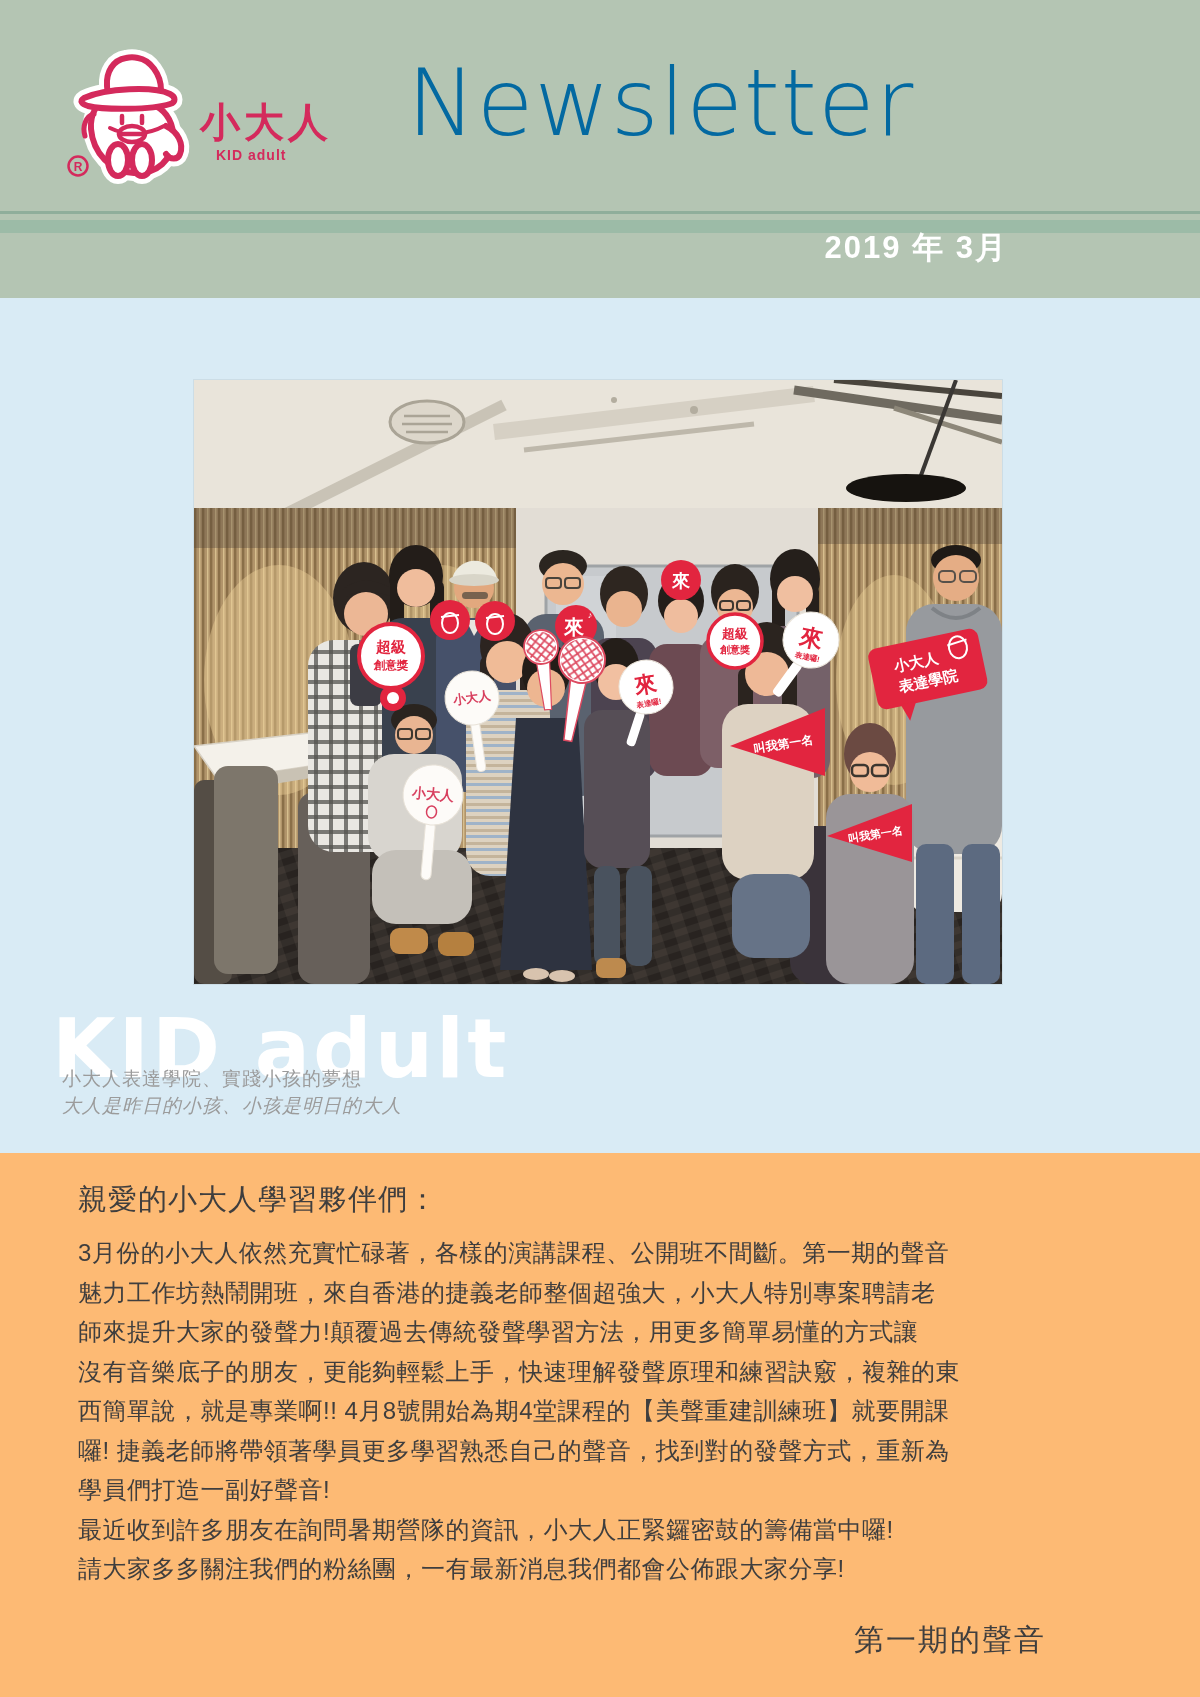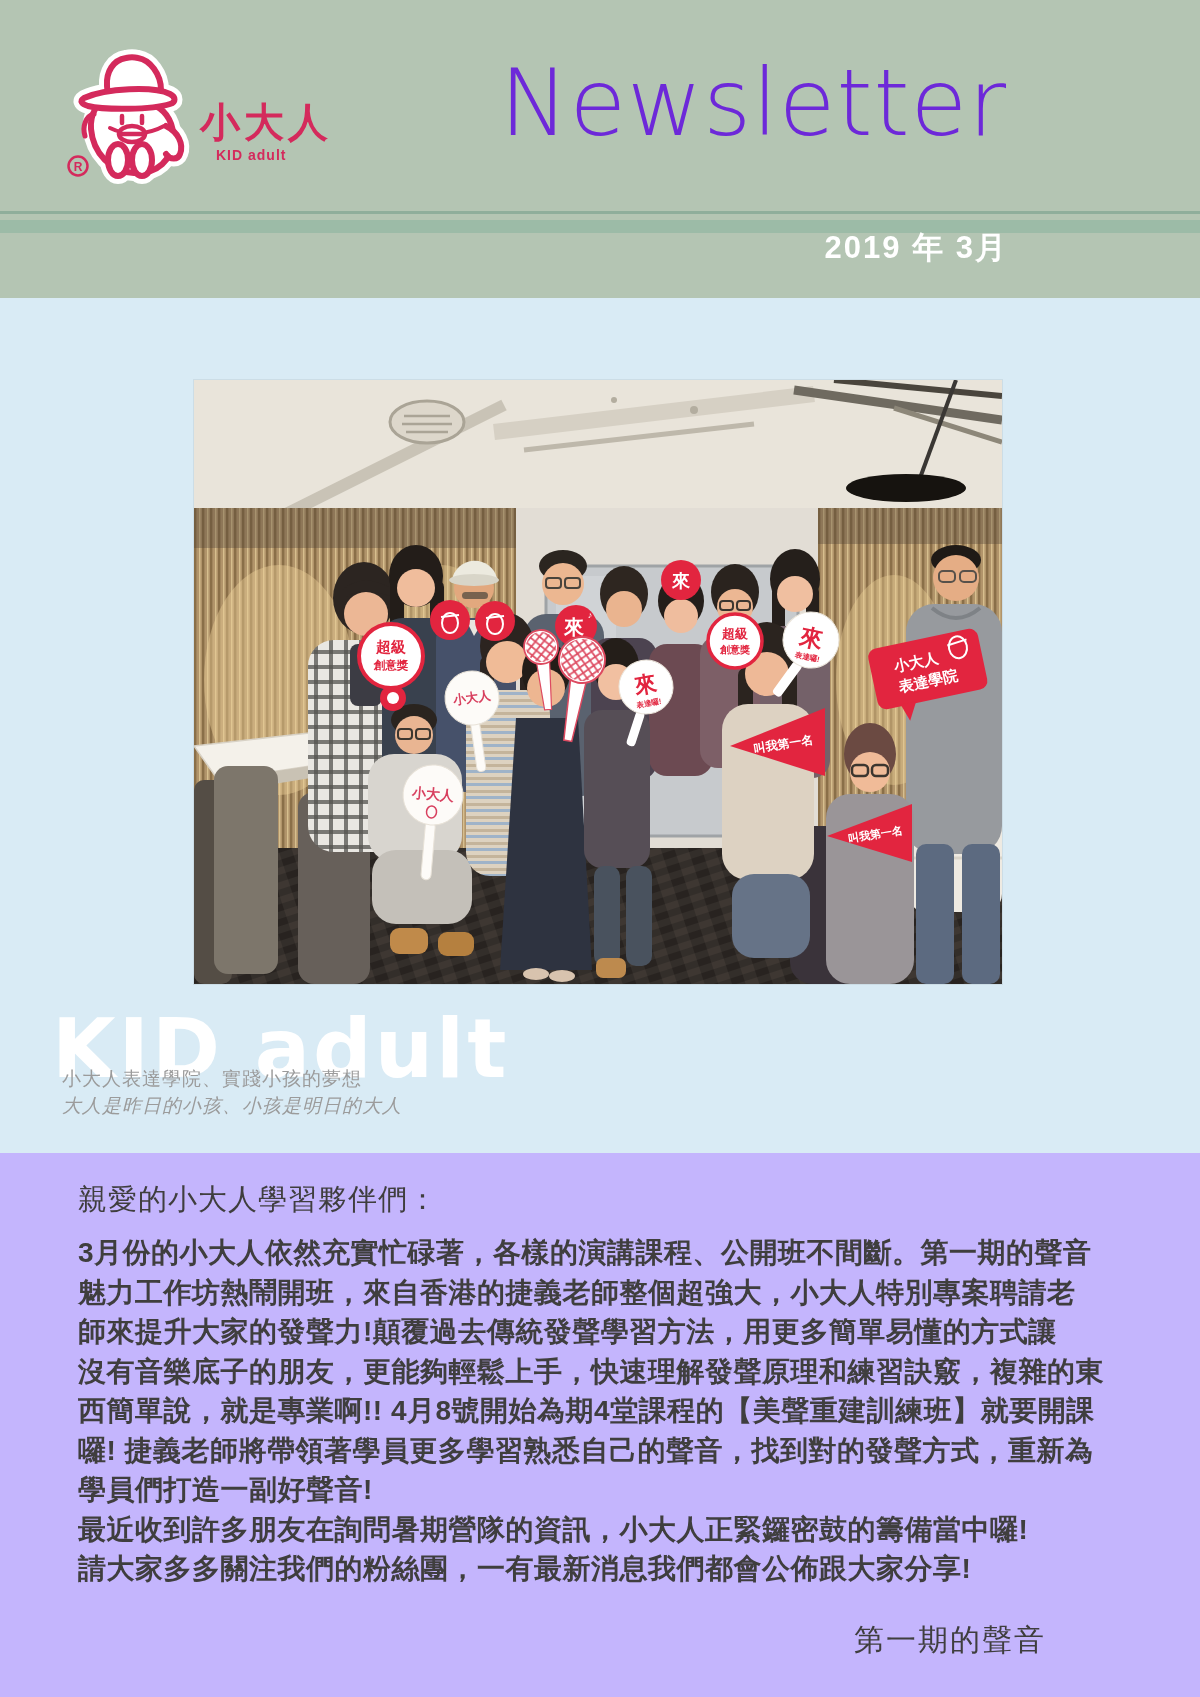--- a/index.html
+++ b/index.html
@@ -8,44 +8,44 @@
     font-family:"Liberation Sans",sans-serif;background:#d9ebf5;
   }
   
   .header{position:absolute;left:0;top:0;width:1200px;height:211px;background:#b4c5b3;}
   .rule-thin{position:absolute;left:0;top:211px;width:1200px;height:3px;background:#8fae9b;}
   .header-gap{position:absolute;left:0;top:214px;width:1200px;height:6px;background:#b4c5b3;}
   .band{position:absolute;left:0;top:220px;width:1200px;height:13px;background:#9cbba7;}
   .subheader{position:absolute;left:0;top:233px;width:1200px;height:65px;background:#b4c5b3;}
   .logo{position:absolute;left:64px;top:34px;width:280px;height:168px;}
   .newsletter{
-    position:absolute;top:50px;right:193px;width:600px;text-align:right;
+    position:absolute;top:50px;right:193px;width:600px;text-align:left;
     font-family:"DejaVu Sans",sans-serif;font-weight:200;font-size:92px;line-height:1.18;
-    color:#6d28d9;letter-spacing:1px;
+    color:#0369a1;letter-spacing:1px;
   }
   .issue-date{
     position:absolute;top:227px;right:192px;font-size:31px;color:#ffffff;
     letter-spacing:2px;font-weight:700;
   }
   
   .hero{position:absolute;left:0;top:298px;width:1200px;height:855px;background:#d9ebf5;}
   .photo{position:absolute;left:194px;top:82px;width:808px;height:604px;box-shadow:0 0 0 1px rgba(0,0,0,0.06);}
   .watermark{
     position:absolute;left:52px;top:710px;font-family:"DejaVu Sans",sans-serif;
     font-weight:700;font-size:82px;letter-spacing:3px;color:#ffffff;line-height:1;
   }
   .tagline{position:absolute;left:62px;font-size:19px;color:#9b9b9b;letter-spacing:1px;}
   .tagline.l1{top:768px;}
   .tagline.l2{top:795px;font-style:italic;}
   
-  .letter{position:absolute;left:0;top:1153px;width:1200px;height:544px;background:#c4b5fd;color:#3f3e3e;}
+  .letter{position:absolute;left:0;top:1153px;width:1200px;height:544px;background:#fdba74;color:#3f3e3e;}
   .salutation{position:absolute;left:78px;top:27px;font-size:29px;letter-spacing:1px;}
   .letter-body{
     position:absolute;left:78px;top:80px;width:1070px;
-    font-size:28px;line-height:39.5px;letter-spacing:0.5px;white-space:pre-line;font-weight:bold;
+    font-size:24px;line-height:39.5px;letter-spacing:0.5px;white-space:pre-line;
   }
   .signature{position:absolute;top:467px;right:154px;font-size:30px;letter-spacing:2px;}
 </style>
 </head>
 <body>
 
 <div class="page">
 
   <div class="header"></div>
   <div class="rule-thin"></div>

